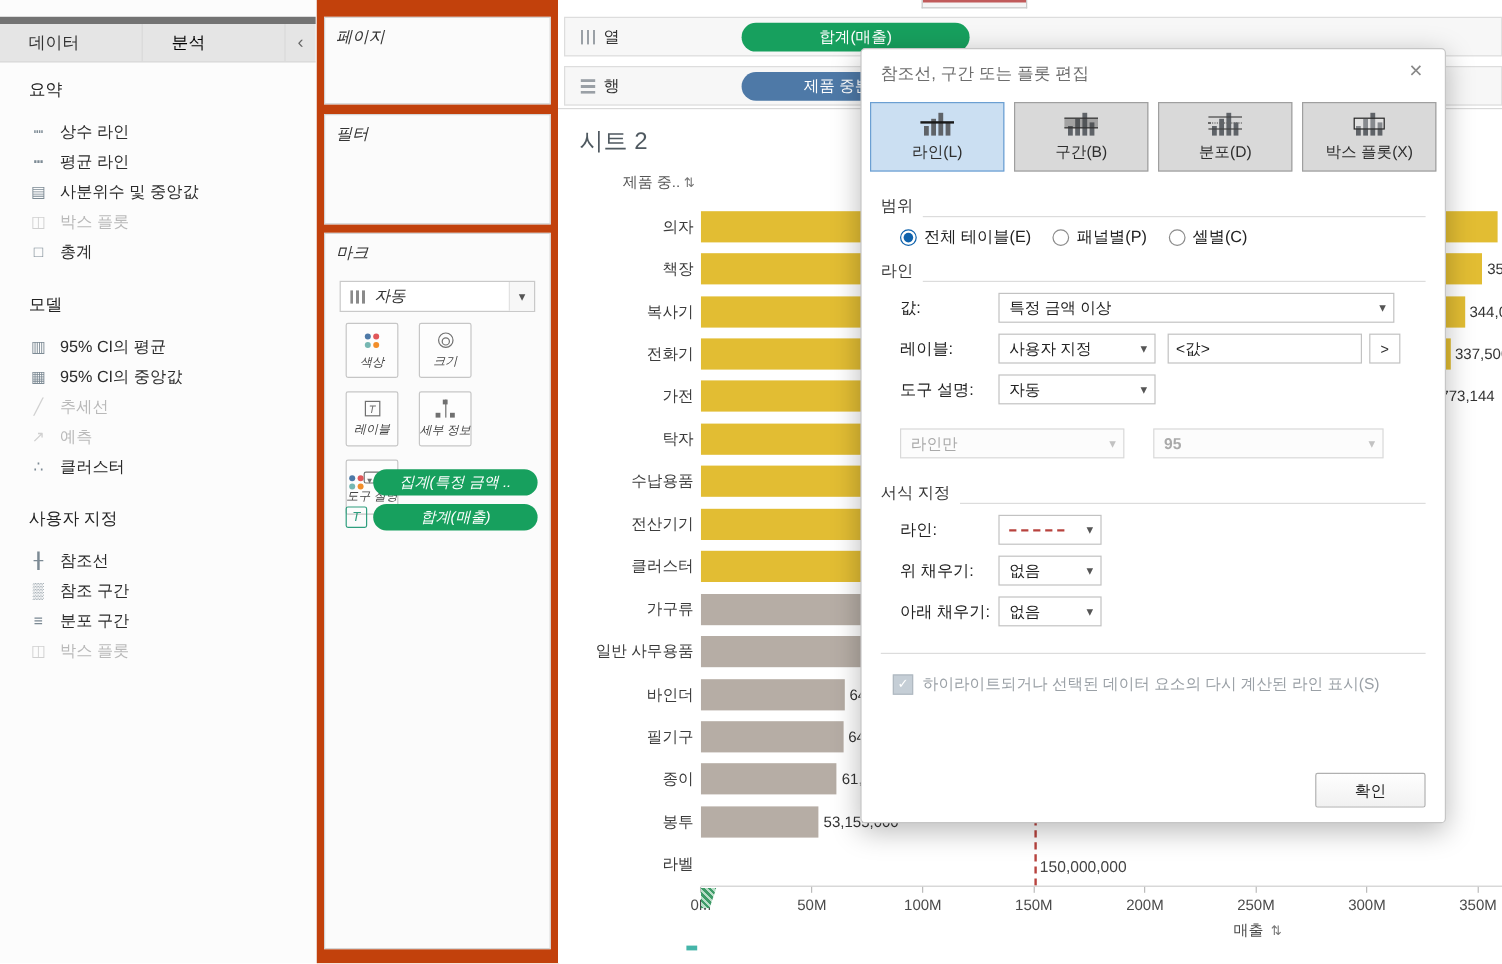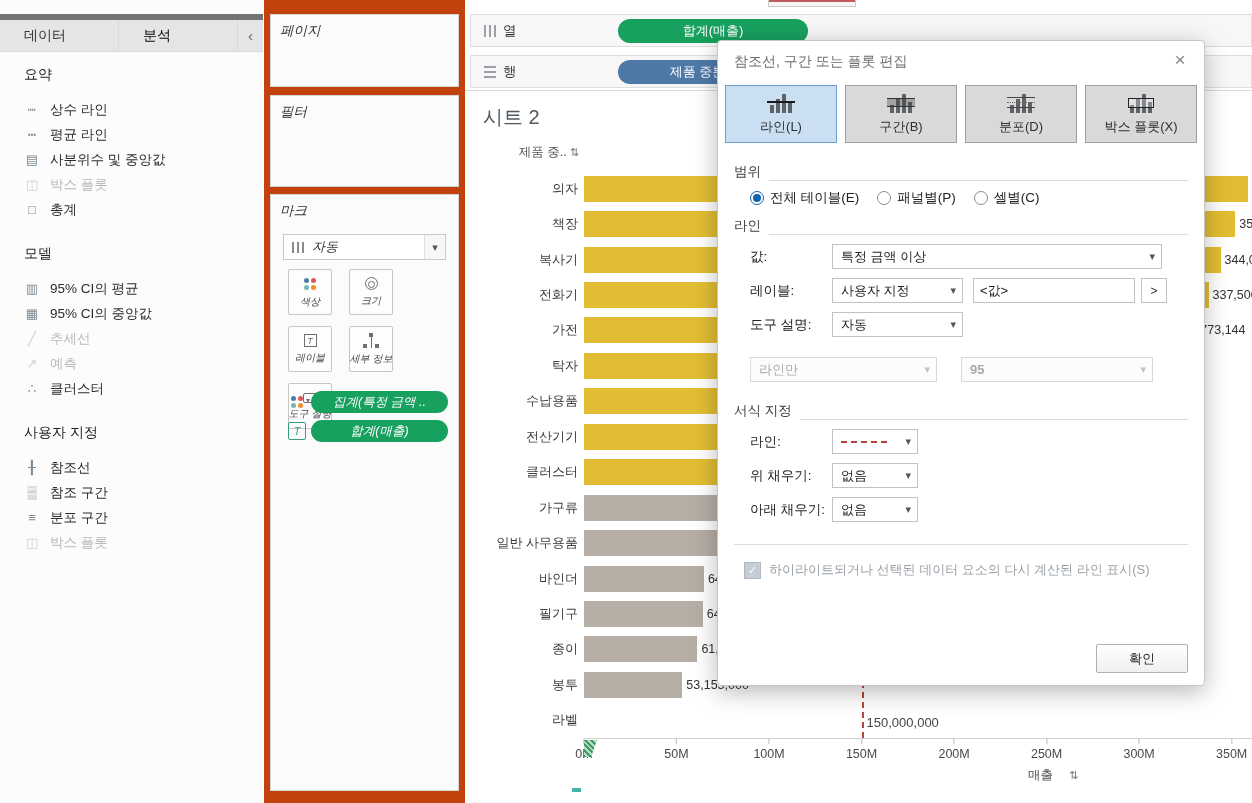--- a/index.html
+++ b/index.html
@@ -76,21 +76,21 @@
   .barwrap{flex:1;height:100%;position:relative;overflow:hidden;display:flex;align-items:center;gap:4px;}
   .bar{height:26px;flex:none;}
   .vlabel{font-size:12.5px;color:#333;white-space:nowrap;}
   #plot-overlay{position:absolute;left:119px;top:80px;right:0;height:567px;pointer-events:none;}
   #ref-line{position:absolute;top:0;bottom:0;border-left:2px dashed #b8433e;}
   #ref-label{position:absolute;bottom:8px;font-size:13px;color:#444;white-space:nowrap;}
   #x-axis{position:absolute;left:119px;right:0;top:647px;height:42px;border-top:1px solid #cfcfcf;}
   .tick{position:absolute;top:0;transform:translateX(-50%);display:flex;flex-direction:column;align-items:center;}
   .tickmark{width:1px;height:5px;background:#bbb;}
   .ticklabel{margin-top:3px;font-size:12.5px;color:#4a4a4a;white-space:nowrap;}
-  #axis-title{position:absolute;left:563px;top:676px;display:flex;align-items:center;gap:16px;font-size:12.5px;color:#4a4a4a;}
+  #axis-title{position:absolute;left:563px;top:676px;display:flex;align-items:center;gap:6px;font-size:12.5px;color:#4a4a4a;}
   #origin-marker{position:absolute;left:119px;top:649px;width:13px;height:17px;background:repeating-linear-gradient(45deg,#3f9b68 0 2px,#b9ddc8 2px 4px);clip-path:polygon(0 0,100% 0,55% 100%,0 100%);}
   #stray-mark{position:absolute;left:572px;top:788px;width:9px;height:4px;background:#45b5a9;}
   #top-fragment{position:absolute;left:768px;top:0;width:86px;height:6px;background:#f5f5f5;border:1px solid #c9c9c9;border-top:none;box-shadow:inset 0 2px 0 #c05a5a;z-index:5;}
 
   
   #dialog{position:absolute;left:717px;top:40px;width:488px;height:646px;background:#fff;border:1px solid #c6c6c6;border-radius:4px;box-shadow:0 6px 24px rgba(0,0,0,.28);z-index:50;box-sizing:border-box;}
   .dlg-title{position:absolute;left:16px;top:12px;font-size:14px;color:#6d6d6d;}
   .dlg-close{position:absolute;right:13px;top:8px;width:22px;text-align:center;font-size:19px;color:#888;cursor:default;}
   .type-row{position:absolute;left:7px;right:7px;top:44px;display:flex;gap:8px;}
   .typebtn{flex:1;height:58px;border:1px solid #9f9f9f;background:#d9d9d9;display:flex;flex-direction:column;align-items:center;justify-content:center;gap:5px;box-sizing:border-box;}

